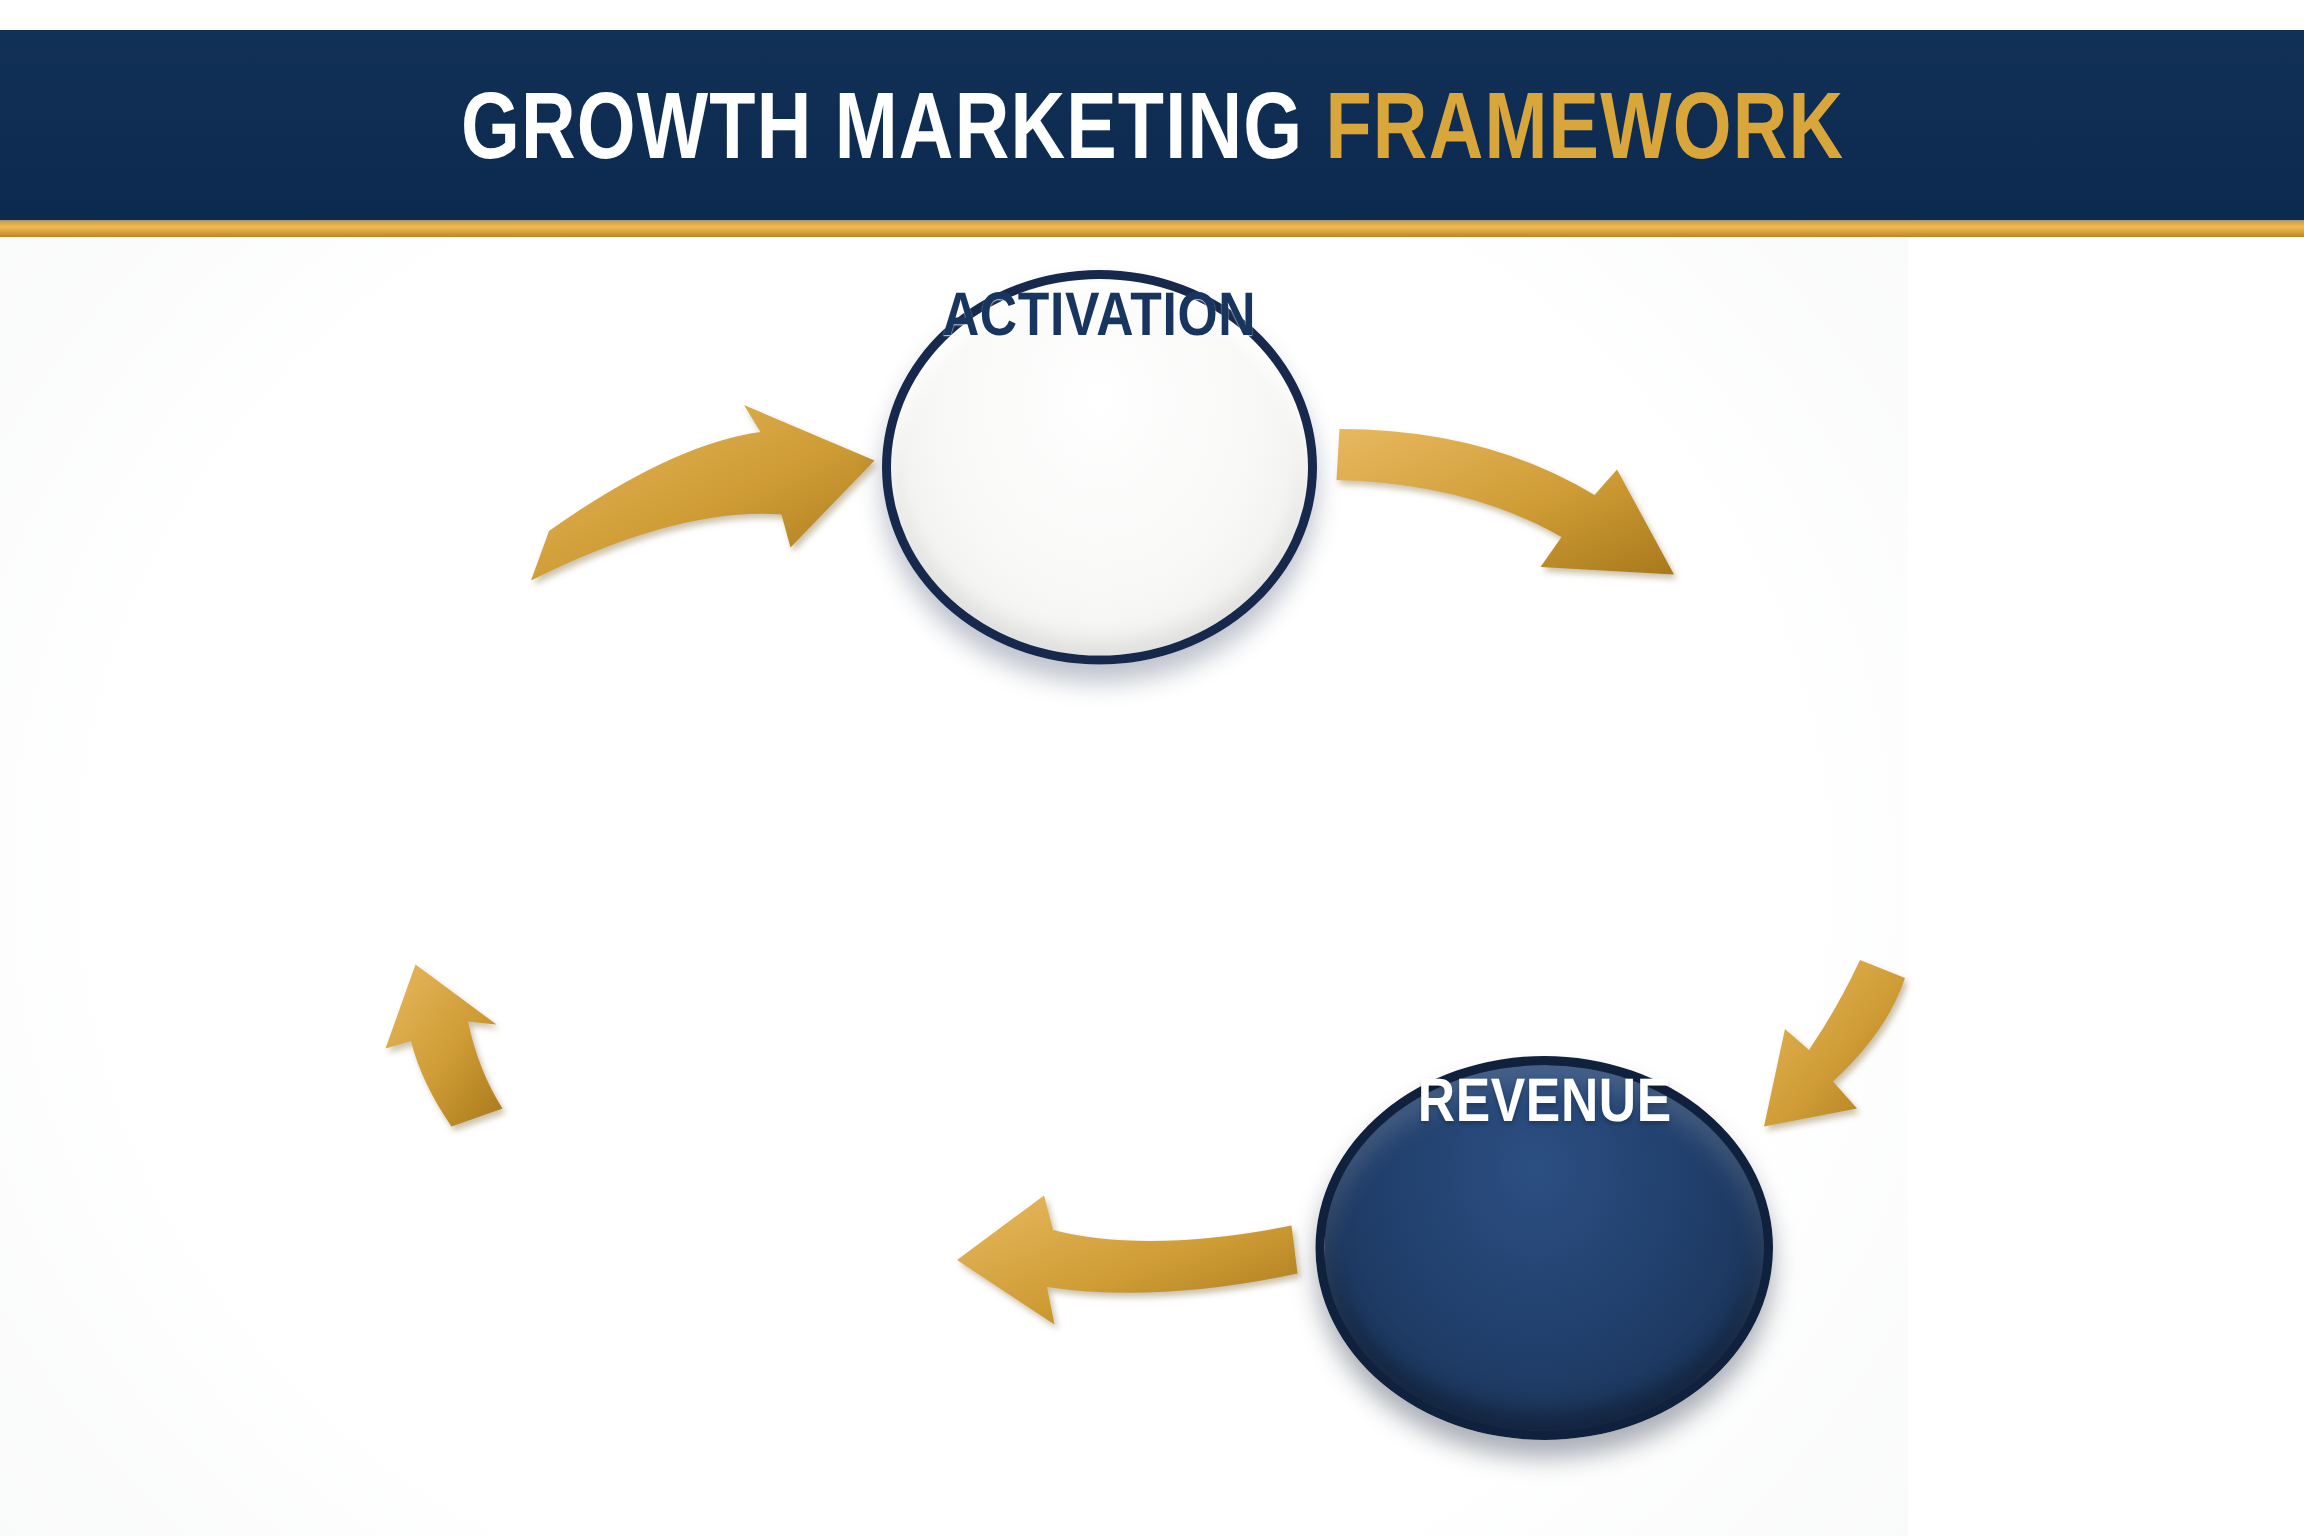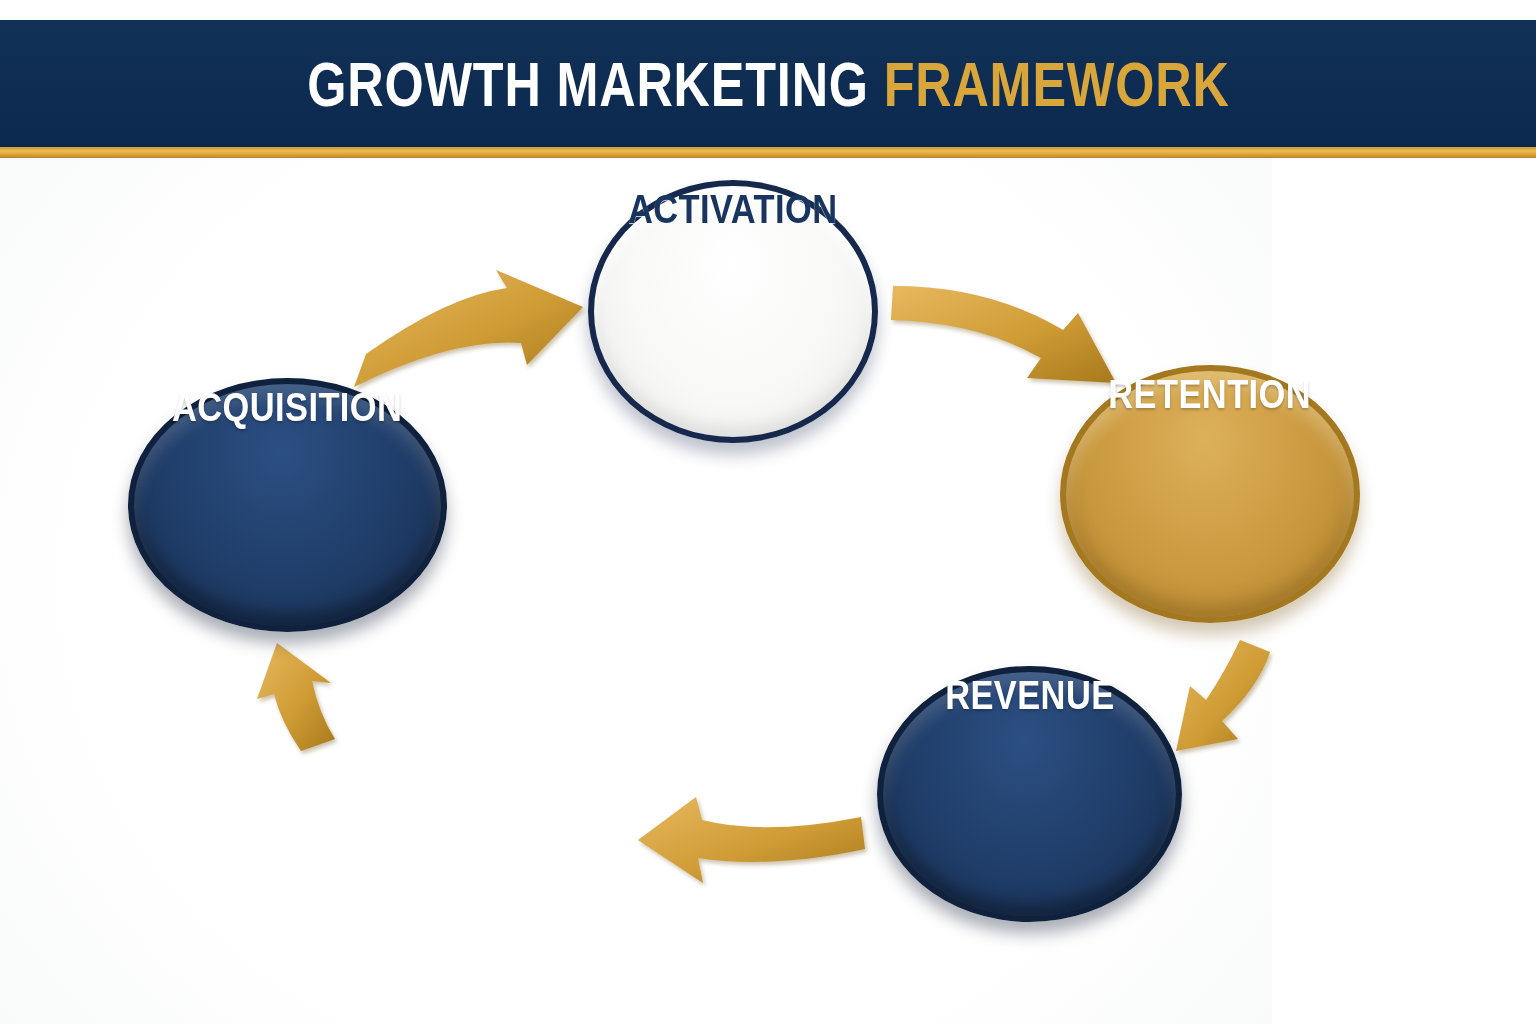--- a/index.html
+++ b/index.html
@@ -65,21 +65,21 @@
                inset 0 12px 16px rgba(255,240,200,.35),
                inset 0 -12px 18px rgba(90,60,5,.30);
     color:#ffffff;
   }
   .node.dark .label,.node.gold .label{text-shadow:0 2px 3px rgba(0,0,0,.22);}
   .node.light .label{text-shadow:0 1px 1px rgba(255,255,255,.8);}
 
   #node-activation {left:588px; top:160px; width:290px; height:263px;}
   #node-retention  {left:1060px;top:345px; width:300px; height:258px;}
   #node-acquisition{left:128px; top:358px; width:319px; height:254px;}
-  #node-revenue    {left:877px; top:646px; width:305px; height:256px;}
+  #node-revenue    {left:877px; top:684px; width:305px; height:256px;}
   #node-referral   {left:328px; top:660px; width:302px; height:258px;}
 
   
   .arrows{position:absolute;left:0;top:0;width:1536px;height:1024px;pointer-events:none;}
   .arrows path{filter:drop-shadow(2px 3px 2px rgba(110,80,15,.35));}
 </style>
 </head>
 <body>
 
 <div class="canvas">
@@ -101,26 +101,20 @@
     <path fill="url(#goldGrad)" d="M 893,266 Q 990,266 1063,310 L 1078,293 L 1116,363 L 1027,358 L 1041,338 Q 978,302 891,300 Z"></path>
     <path fill="url(#goldGrad)" d="M 1240,620 Q 1225,652 1206,680 L 1190,666 L 1176,731 L 1238,719 L 1222,701 Q 1258,668 1270,632 Z"></path>
     <path fill="url(#goldGrad)" d="M 861,797 Q 765,816 702,800 L 696,777 L 638,820 L 703,863 L 698,838 Q 772,849 865,829 Z"></path>
     <path fill="url(#goldGrad)" d="M 301,731 Q 281,702 274,674 L 257,679 L 277,623 L 331,663 L 312,661 Q 319,694 335,719 Z"></path>
   </svg>
 
   <div class="node light" id="node-activation">
     <span class="label">ACTIVATION</span>
   </div>
 
-  <div class="node gold" id="node-retention">
-    <span class="label">RETENTION</span>
-  </div>
 
   <div class="node dark" id="node-revenue">
     <span class="label">REVENUE</span>
   </div>
 
 
-  <div class="node dark" id="node-acquisition">
-    <span class="label">ACQUISITION</span>
-  </div>
 
 </div>
 
 </body></html>

